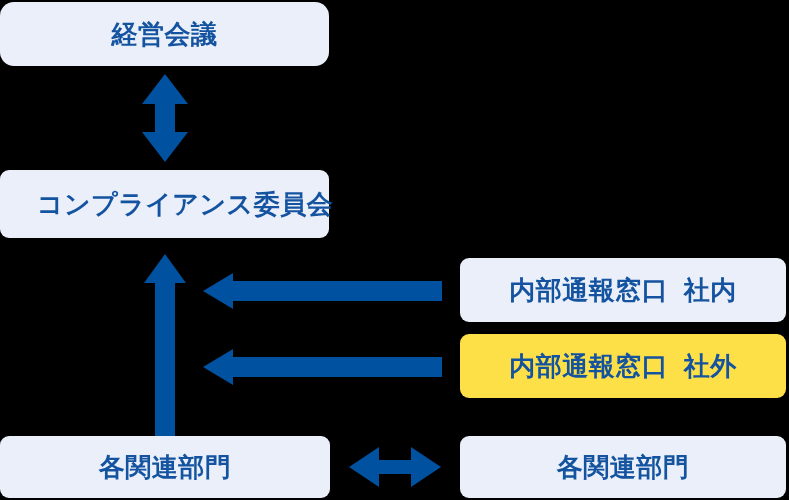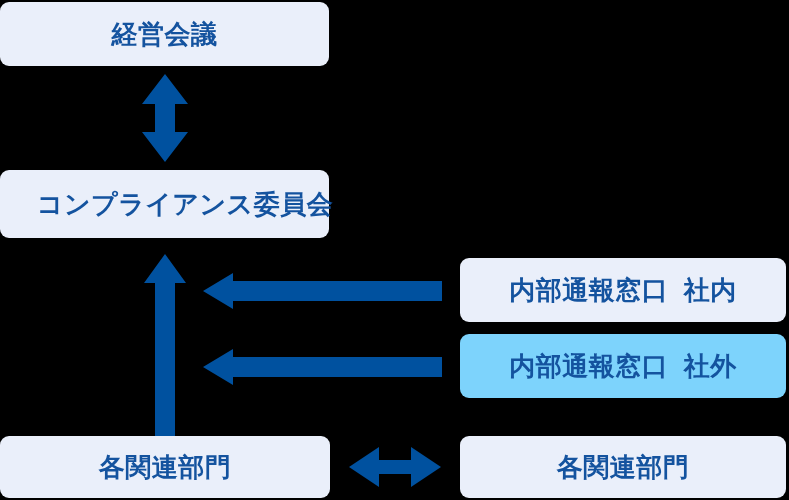--- a/index.html
+++ b/index.html
@@ -73,33 +73,33 @@
 
     <g fill="#00519f">
       <polygon points="203,367 233,349 233,357 442,357 442,377 233,377 233,385"></polygon>
     </g>
 
     <g fill="#00519f">
       <polygon points="349,467 379,447 379,460 411,460 411,447 441,467 411,487 411,474 379,474 379,487"></polygon>
     </g>
   </svg>
 
-  <div id="box-management" class="node-box" style="background: rgb(234, 239, 250);">
+  <div id="box-management" class="node-box" style="background: rgb(234, 239, 250); border-radius: 14px;">
     <span class="node-label" style="color: rgb(20, 83, 159);">経営会議</span>
   </div>
 
   <div id="box-committee" class="node-box" style="background: rgb(234, 239, 250);">
     <span class="node-label" style="color: rgb(20, 83, 159); margin-left: 41px;">コンプライアンス委員会</span>
   </div>
 
   <div id="box-hotline-inside" class="node-box" style="background: rgb(234, 239, 250); justify-content: center;">
     <span class="node-label" style="color: rgb(20, 83, 159);">内部通報窓口  社内</span>
   </div>
 
-  <div id="box-hotline-outside" class="node-box" style="background: #7dd3fc;">
+  <div id="box-hotline-outside" class="node-box" style="background: #fde047;">
     <span class="node-label" style="color: rgb(20, 83, 159);">内部通報窓口  社外</span>
   </div>
 
   <div id="box-dept-left" class="node-box" style="background: rgb(234, 239, 250);">
     <span class="node-label" style="color: rgb(20, 83, 159);">各関連部門</span>
   </div>
 
   <div id="box-dept-right" class="node-box" style="background: rgb(234, 239, 250);">
     <span class="node-label" style="color: rgb(20, 83, 159);">各関連部門</span>
   </div>

